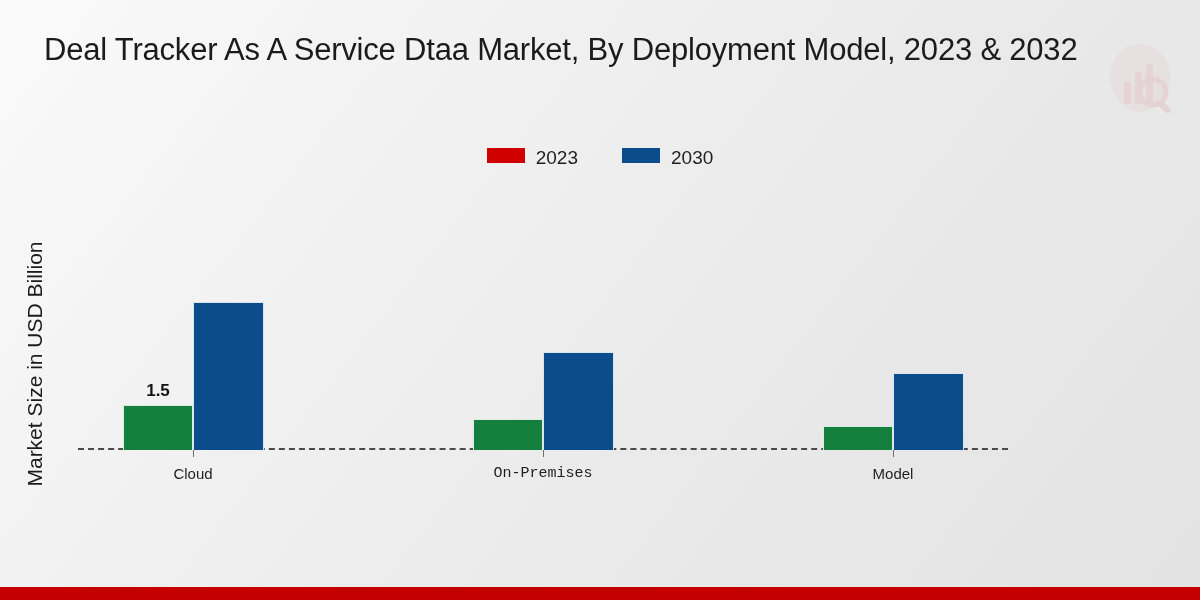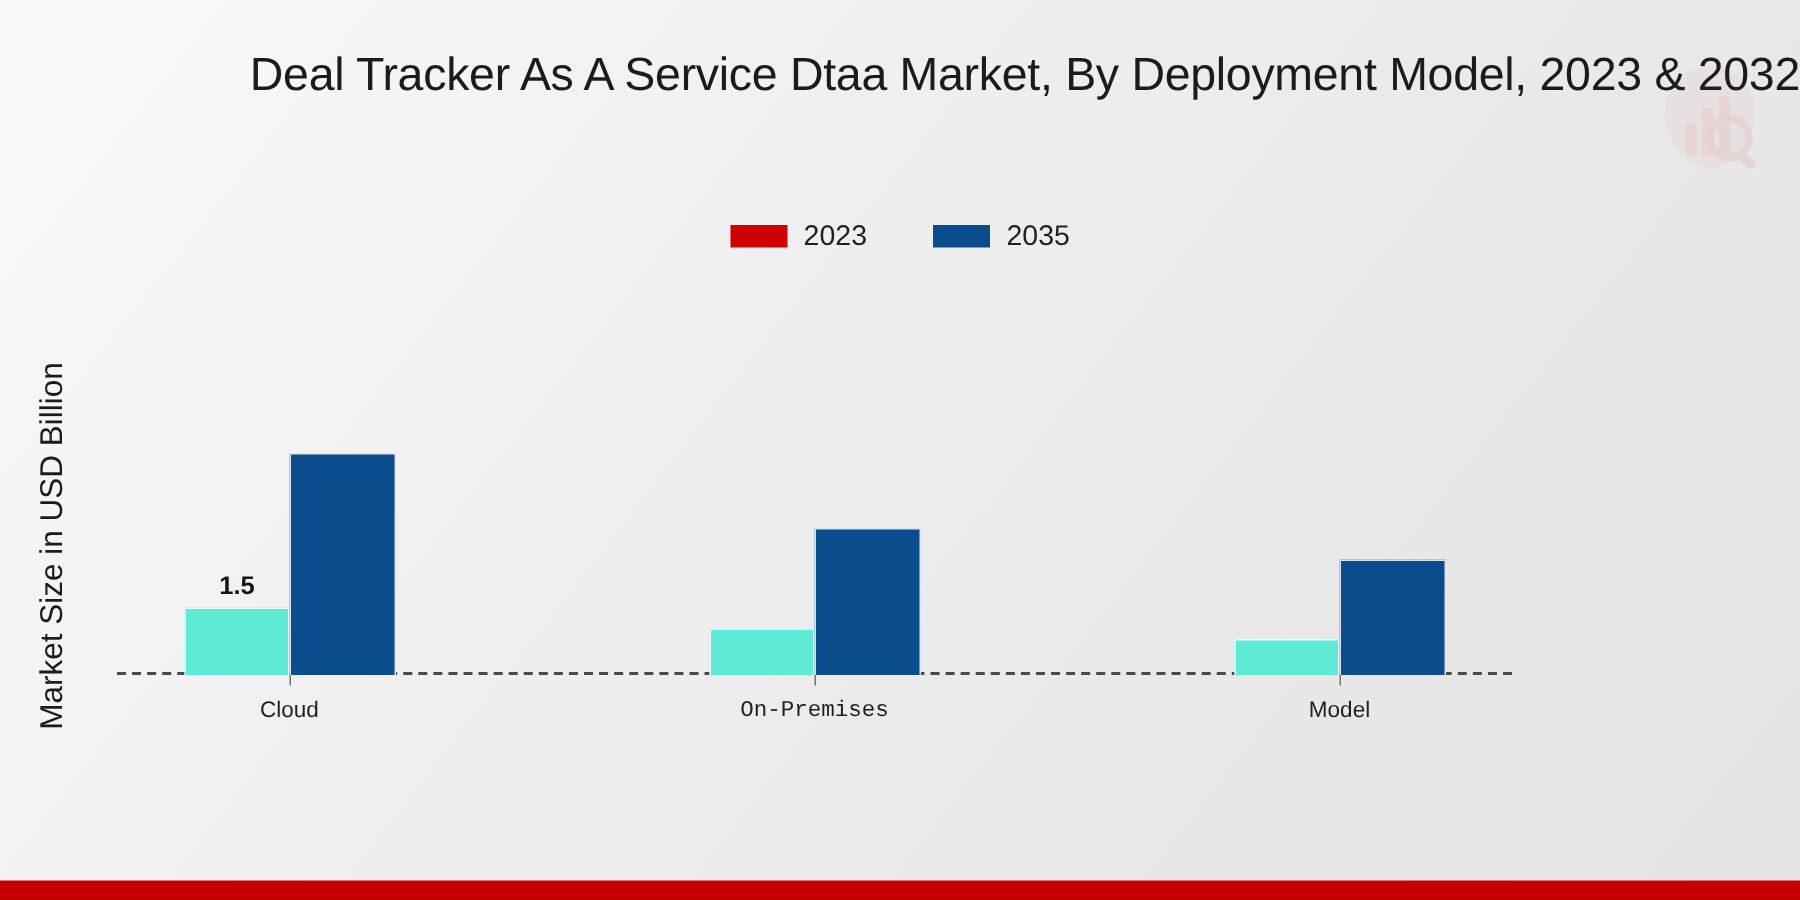--- a/index.html
+++ b/index.html
@@ -9,26 +9,27 @@
     background: linear-gradient(128deg, #fafafa 0%, #f2f2f2 28%, #eaeaea 60%, #e3e3e3 100%);
     position:relative;
     overflow:hidden;
   }
 
   
   #chart-title {
     position:absolute;
     left:0; top:32px;
     width:1200px;
-    text-align:right;
+    text-align:left;
     font-size:31px;
     font-weight:400;
     color:#1b1b1b;
     letter-spacing:-0.2px;
     white-space:nowrap;
+    padding-left:44px;
   }
 
   
   #watermark {
     position:absolute;
     left:1098px; top:42px;
     width:84px; height:84px;
     opacity:0.13;
     pointer-events:none;
   }
@@ -36,21 +37,21 @@
   
   #legend {
     position:absolute;
     left:0; top:148px;
     width:1200px;
     display:flex;
     justify-content:center;
     align-items:center;
     gap:44px;
   }
-  .legend-item { display:flex; align-items:center; gap:11px; }
+  .legend-item { display:flex; align-items:flex-start; gap:11px; }
   .legend-swatch { width:38px; height:15px; display:block; }
   .legend-label { font-size:19px; color:#1f1f1f; line-height:1; }
 
   
   #yaxis-title {
     position:absolute;
     left:-225px;
     top:352px;
     width:520px;
     transform: rotate(-90deg);
@@ -88,21 +89,21 @@
     left:0;
     display:flex;
     align-items:flex-end;
     height:260px;
   }
   .bar {
     position:relative;
     border:1px solid rgba(255,255,255,0.85);
     border-bottom:none;
   }
-  .bar.y2023 { background:#5eead4;margin-top:24px; }
+  .bar.y2023 { background:#15803d;margin-top:24px; }
   .bar.y2032 { background:#0b4d8c; }
   .bar-value {
     position:absolute;
     left:50%;
     transform:translateX(-50%);
     top:-25px;
     font-size:17px;
     font-weight:bold;
     color:#141414;
     white-space:nowrap;
@@ -149,21 +150,21 @@
   </svg>
 </div>
 
 <div id="legend">
   <div class="legend-item">
     <span class="legend-swatch" style="background:#d10000"></span>
     <span class="legend-label">2023</span>
   </div>
   <div class="legend-item">
     <span class="legend-swatch" style="background:#0b4d8c"></span>
-    <span class="legend-label">2035</span>
+    <span class="legend-label">2030</span>
   </div>
 </div>
 
 <div id="yaxis-title">Market Size in USD Billion</div>
 
 <div id="plot">
 
   <div id="baseline"></div>
 
   <div class="group" style="left:45px;">

